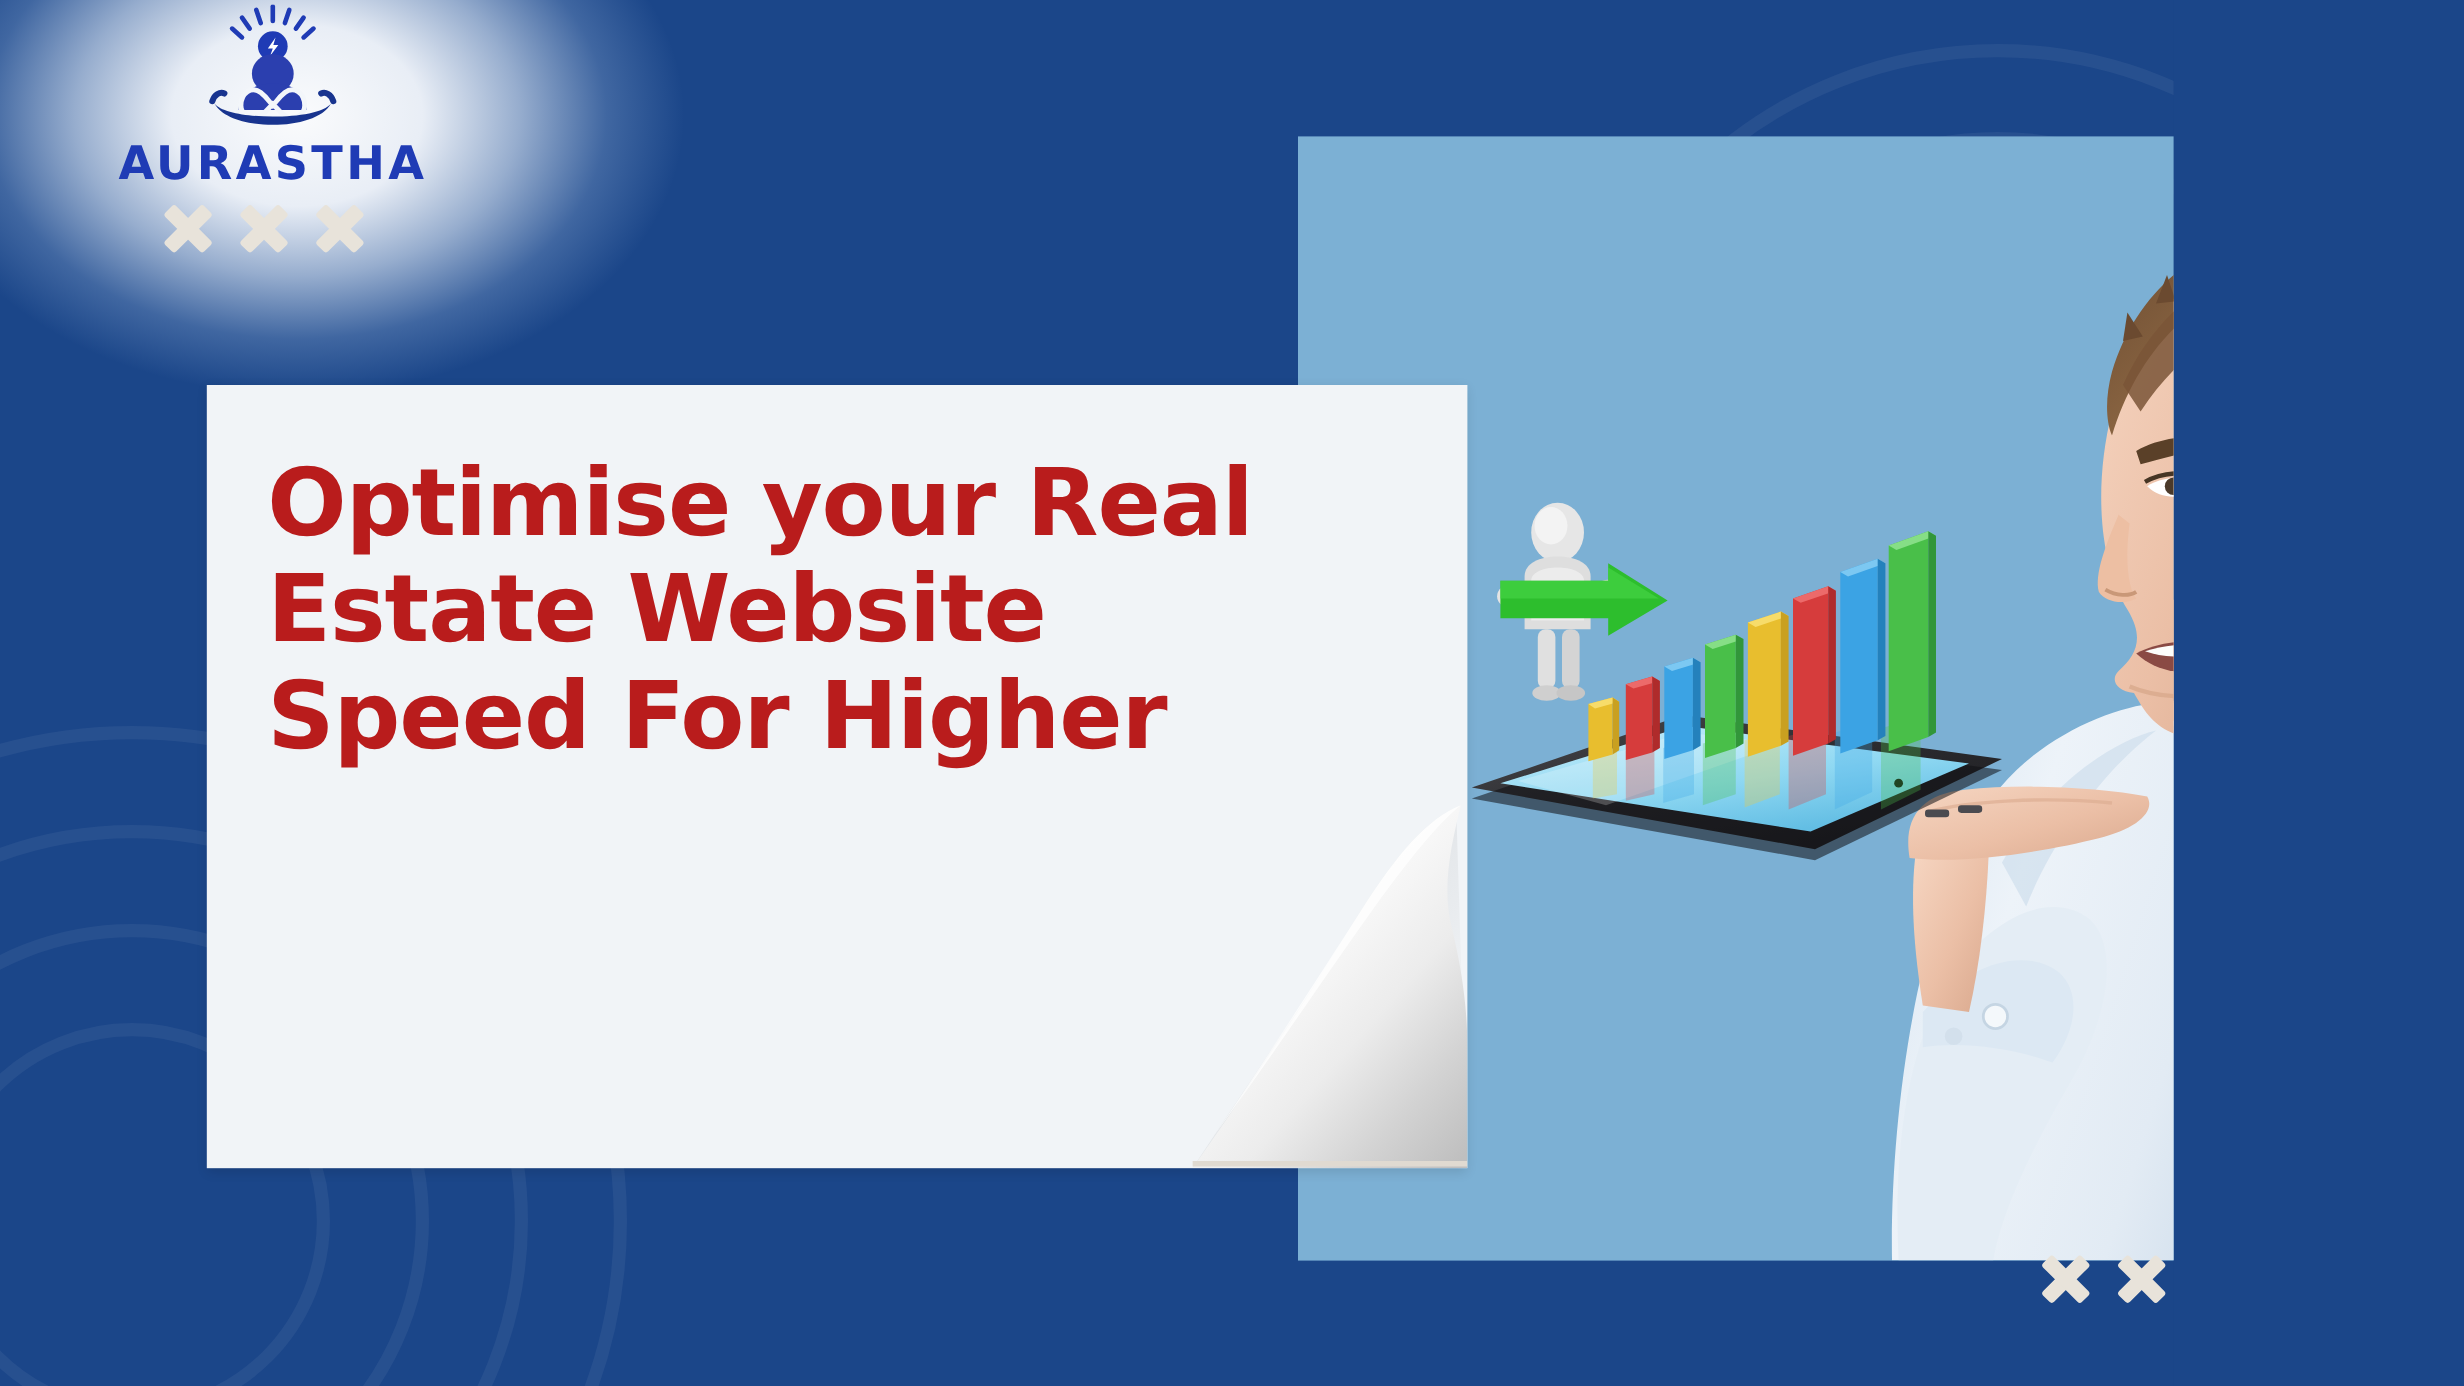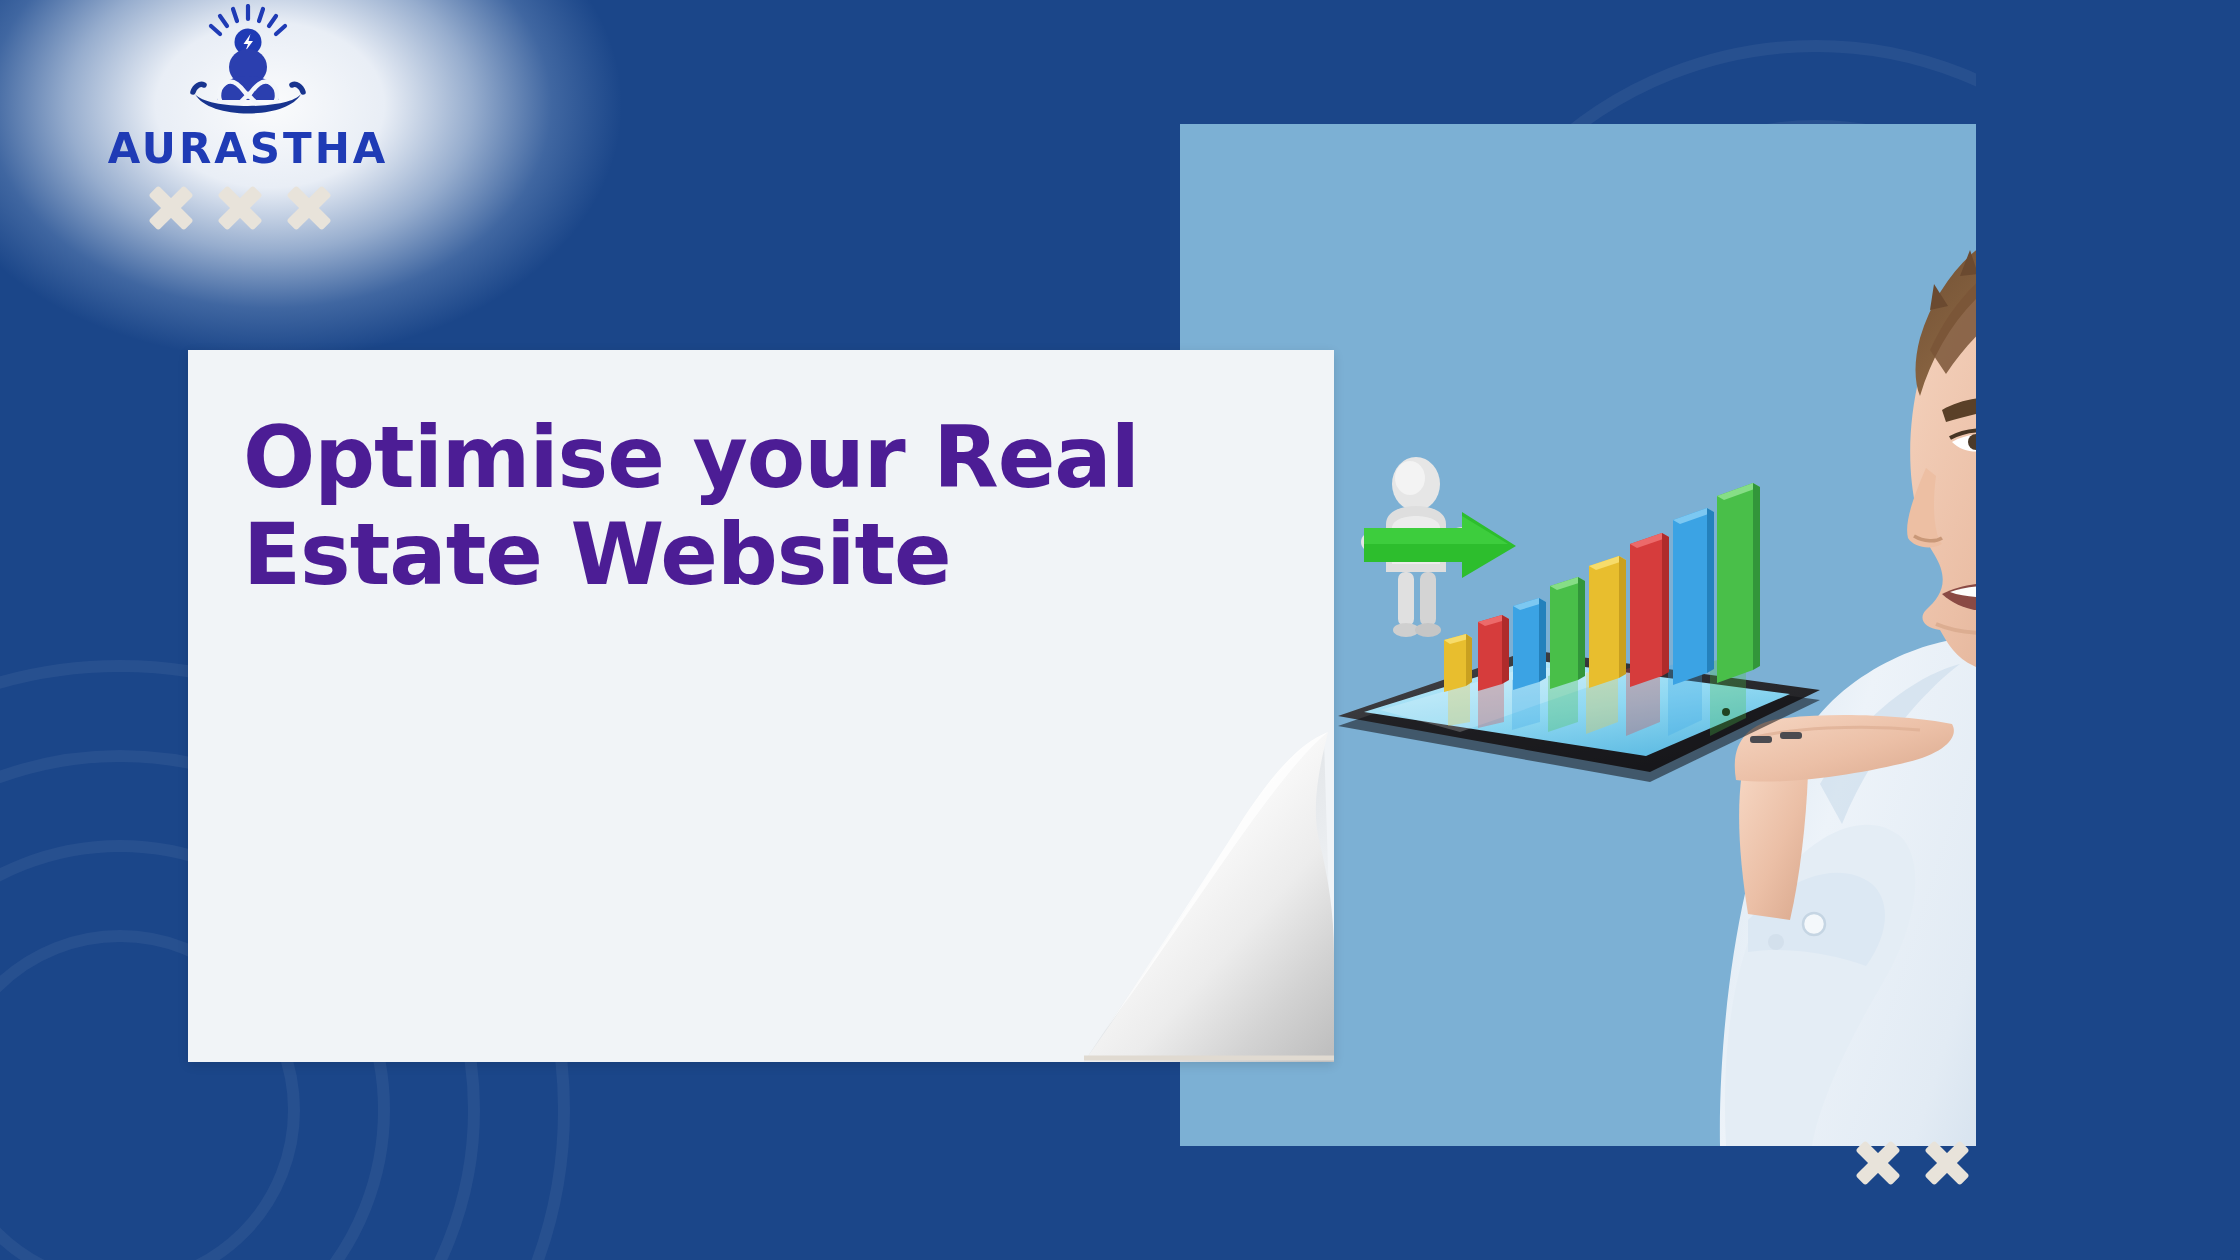--- a/index.html
+++ b/index.html
@@ -103,21 +103,21 @@
   }
   .card-title{
     position:absolute;
     left:55px; top:60px;
     width:1030px;
     font-family:"DejaVu Sans", sans-serif;
     font-weight:bold;
     font-size:85px;
     line-height:1.14;
     letter-spacing:-1px;
-    color:#4c1d95;
+    color:#b91c1c;
   }
   
   .curl{
     position:absolute;
     right:0; bottom:0;
     width:250px; height:360px;
     pointer-events:none;
   }
 </style>
 </head>
@@ -337,20 +337,21 @@
         <path d="M44 74 L142 74 L142 62 L188 90 L44 90 Z" fill="#43D243" opacity=".75"></path>
       </svg>
 
     </div>
   </div>
 
   <div class="card">
     <div class="card-title">
       <div>Optimise your Real</div>
       <div>Estate Website</div>
+      <div>Speed For Higher</div>
     </div>
 
     <svg class="curl" viewBox="0 0 250 360">
       <defs>
         <linearGradient id="curlFace" x1="0.1" y1="0" x2="0.95" y2="1">
           <stop offset="0%" stop-color="#FFFFFF"></stop>
           <stop offset="38%" stop-color="#FAFAFA"></stop>
           <stop offset="62%" stop-color="#ECECEC"></stop>
           <stop offset="82%" stop-color="#D3D3D3"></stop>
           <stop offset="100%" stop-color="#BFBFBF"></stop>

